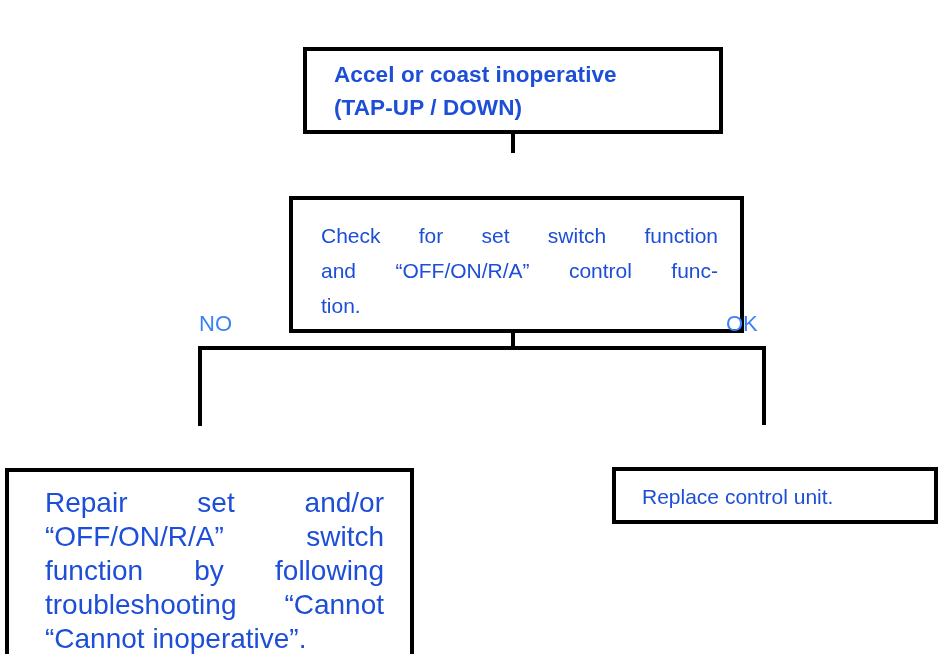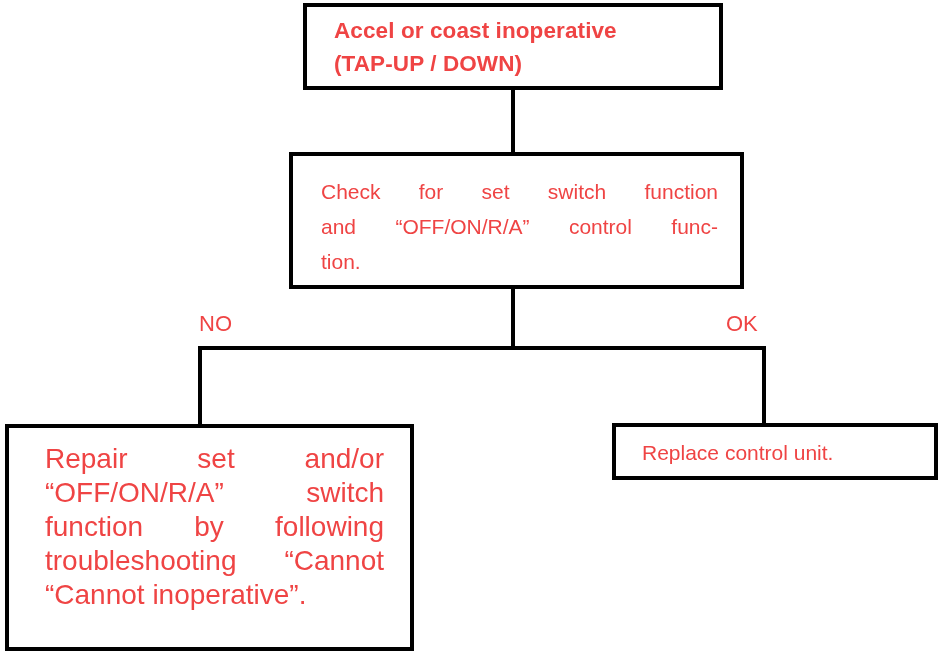--- a/index.html
+++ b/index.html
@@ -23,21 +23,22 @@
     top: 0;
     width: 944px;
     height: 654px;
     pointer-events: none;
   }
   .node {
     position: absolute;
     box-sizing: border-box;
     border: 4px solid #000000;
     background: #ffffff;
-    color: #ef4444;
+    color: #1d4ed8;
+    margin-top: 44px;
   }
   .node .inner {
     position: absolute;
     left: 0;
     top: 0;
     width: 100%;
     height: 100%;
     box-sizing: border-box;
   }
   .txt {
@@ -124,21 +125,21 @@
     font-size: 21px;
     line-height: 32px;
   }
 
   
   .branch-label {
     position: absolute;
     font-size: 22px;
     line-height: 26px;
     font-weight: normal;
-    color: #ef4444;
+    color: #3b82f6;
     white-space: nowrap;
   }
   #label-no {
     left: 199px;
     top: 311px;
   }
   #label-ok {
     left: 726px;
     top: 311px;
   }

